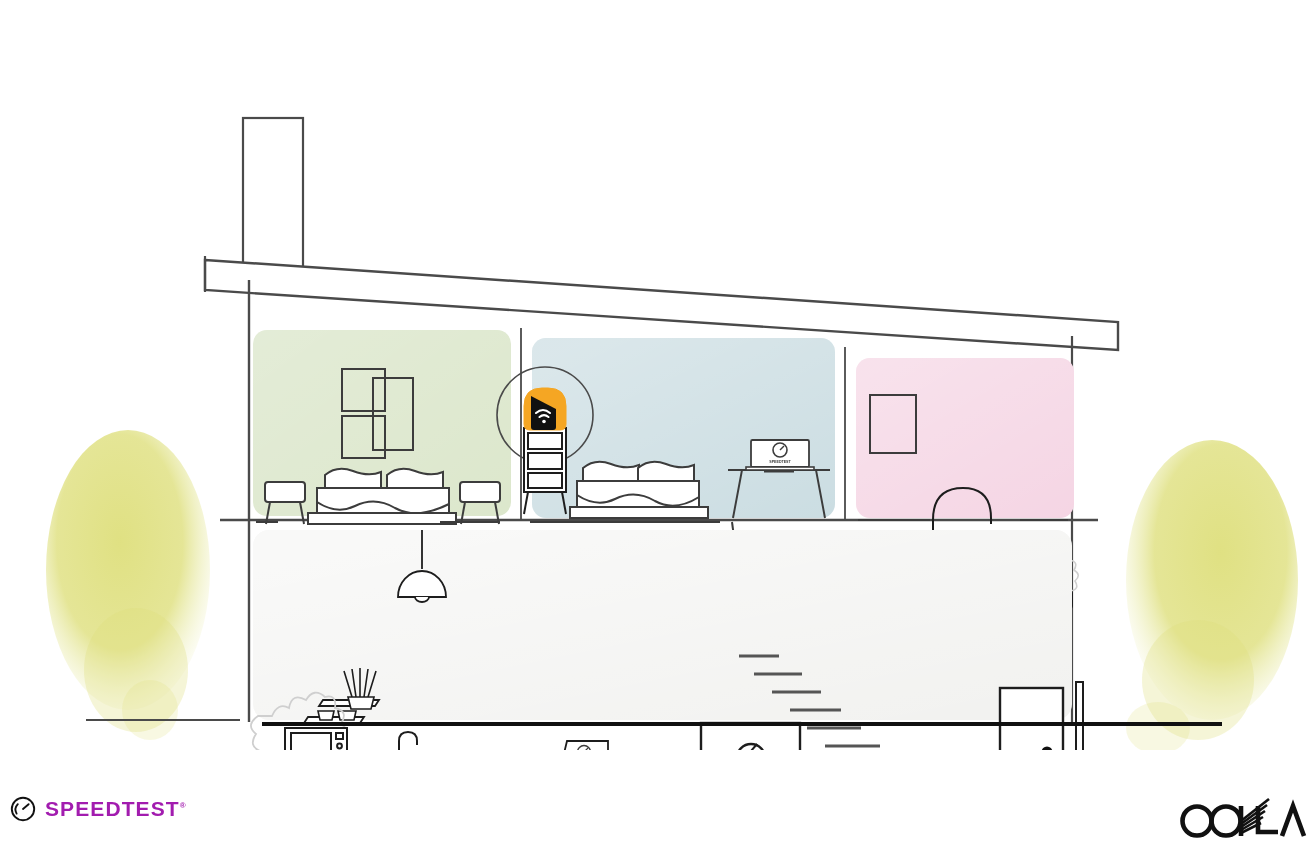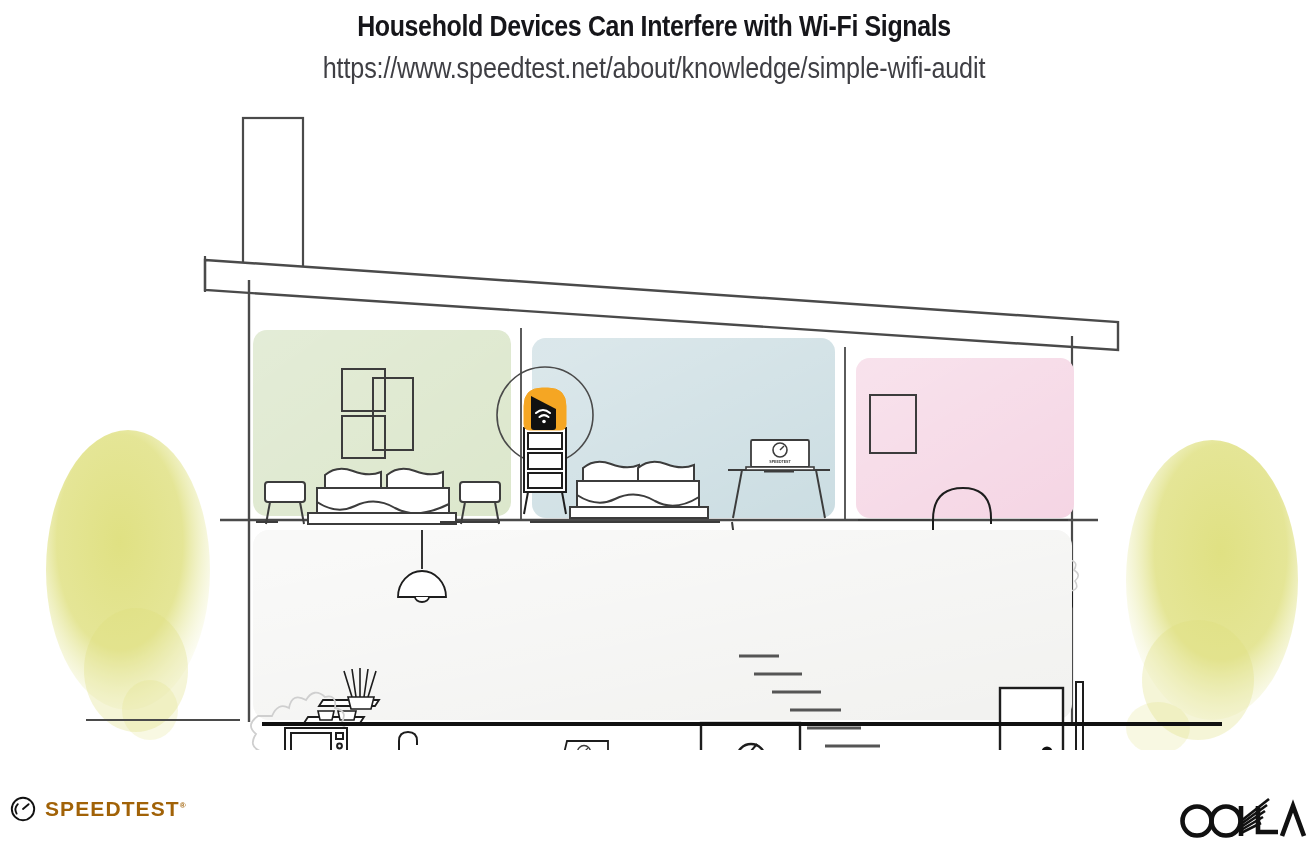--- a/index.html
+++ b/index.html
@@ -40,39 +40,35 @@
   .illo svg{display:block;}
 
   
   .footer{position:absolute;left:0;top:780px;width:1308px;height:81px;}
   .brand-speedtest{
     position:absolute;left:10px;top:16px;
     display:flex;align-items:center;gap:9px;
   }
   .brand-speedtest .wordmark{
     font-family:"Liberation Sans", sans-serif;
-    font-weight:bold;font-size:21px;letter-spacing:1.1px;color:#a16207;
+    font-weight:bold;font-size:21px;letter-spacing:1.1px;color:#a21caf;
     position:relative;
   }
   .brand-speedtest .regmark{
     font-size:8px;vertical-align:super;letter-spacing:0;
   }
   .brand-ookla{
     position:absolute;right:-6px;top:18px;
   }
 </style>
 </head>
 <body>
 
 <div id="page">
 
-  <div class="header">
-    <h1 class="title">Household Devices Can Interfere with Wi-Fi Signals</h1>
-    <div class="subtitle">https://www.speedtest.net/about/knowledge/simple-wifi-audit</div>
-  </div>
 
   <div class="illo">
   <svg width="1308" height="640" viewBox="0 0 1308 640" xmlns="http://www.w3.org/2000/svg">
     <defs>
       <radialGradient id="treeGradL" cx="45%" cy="40%" r="62%">
         <stop offset="0%" stop-color="#DEDF7C" stop-opacity="0.95"></stop>
         <stop offset="62%" stop-color="#DEDF7C" stop-opacity="0.80"></stop>
         <stop offset="100%" stop-color="#EDEFB9" stop-opacity="0.12"></stop>
       </radialGradient>
       <radialGradient id="treeGradR" cx="55%" cy="40%" r="62%">

